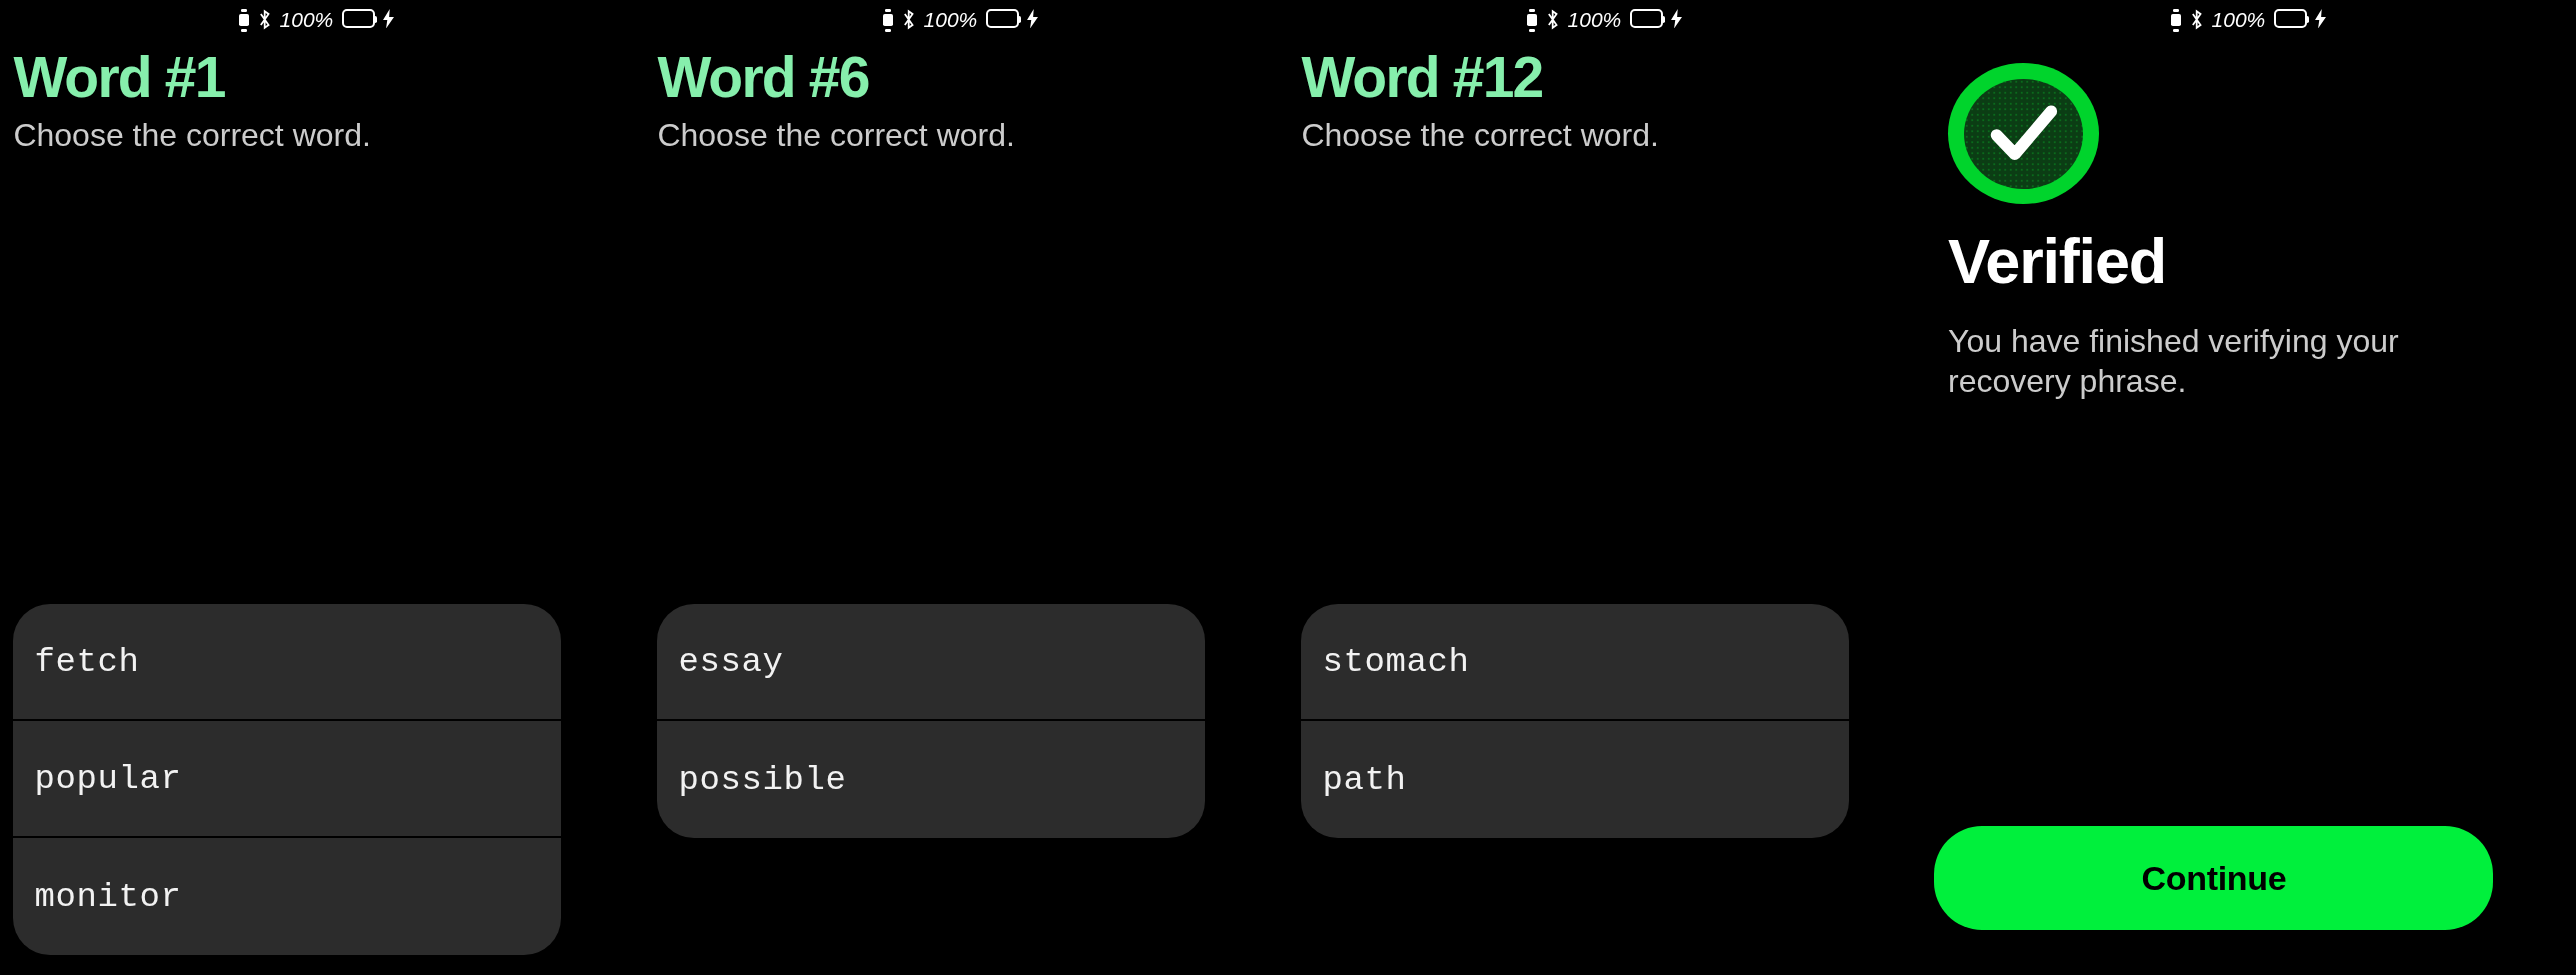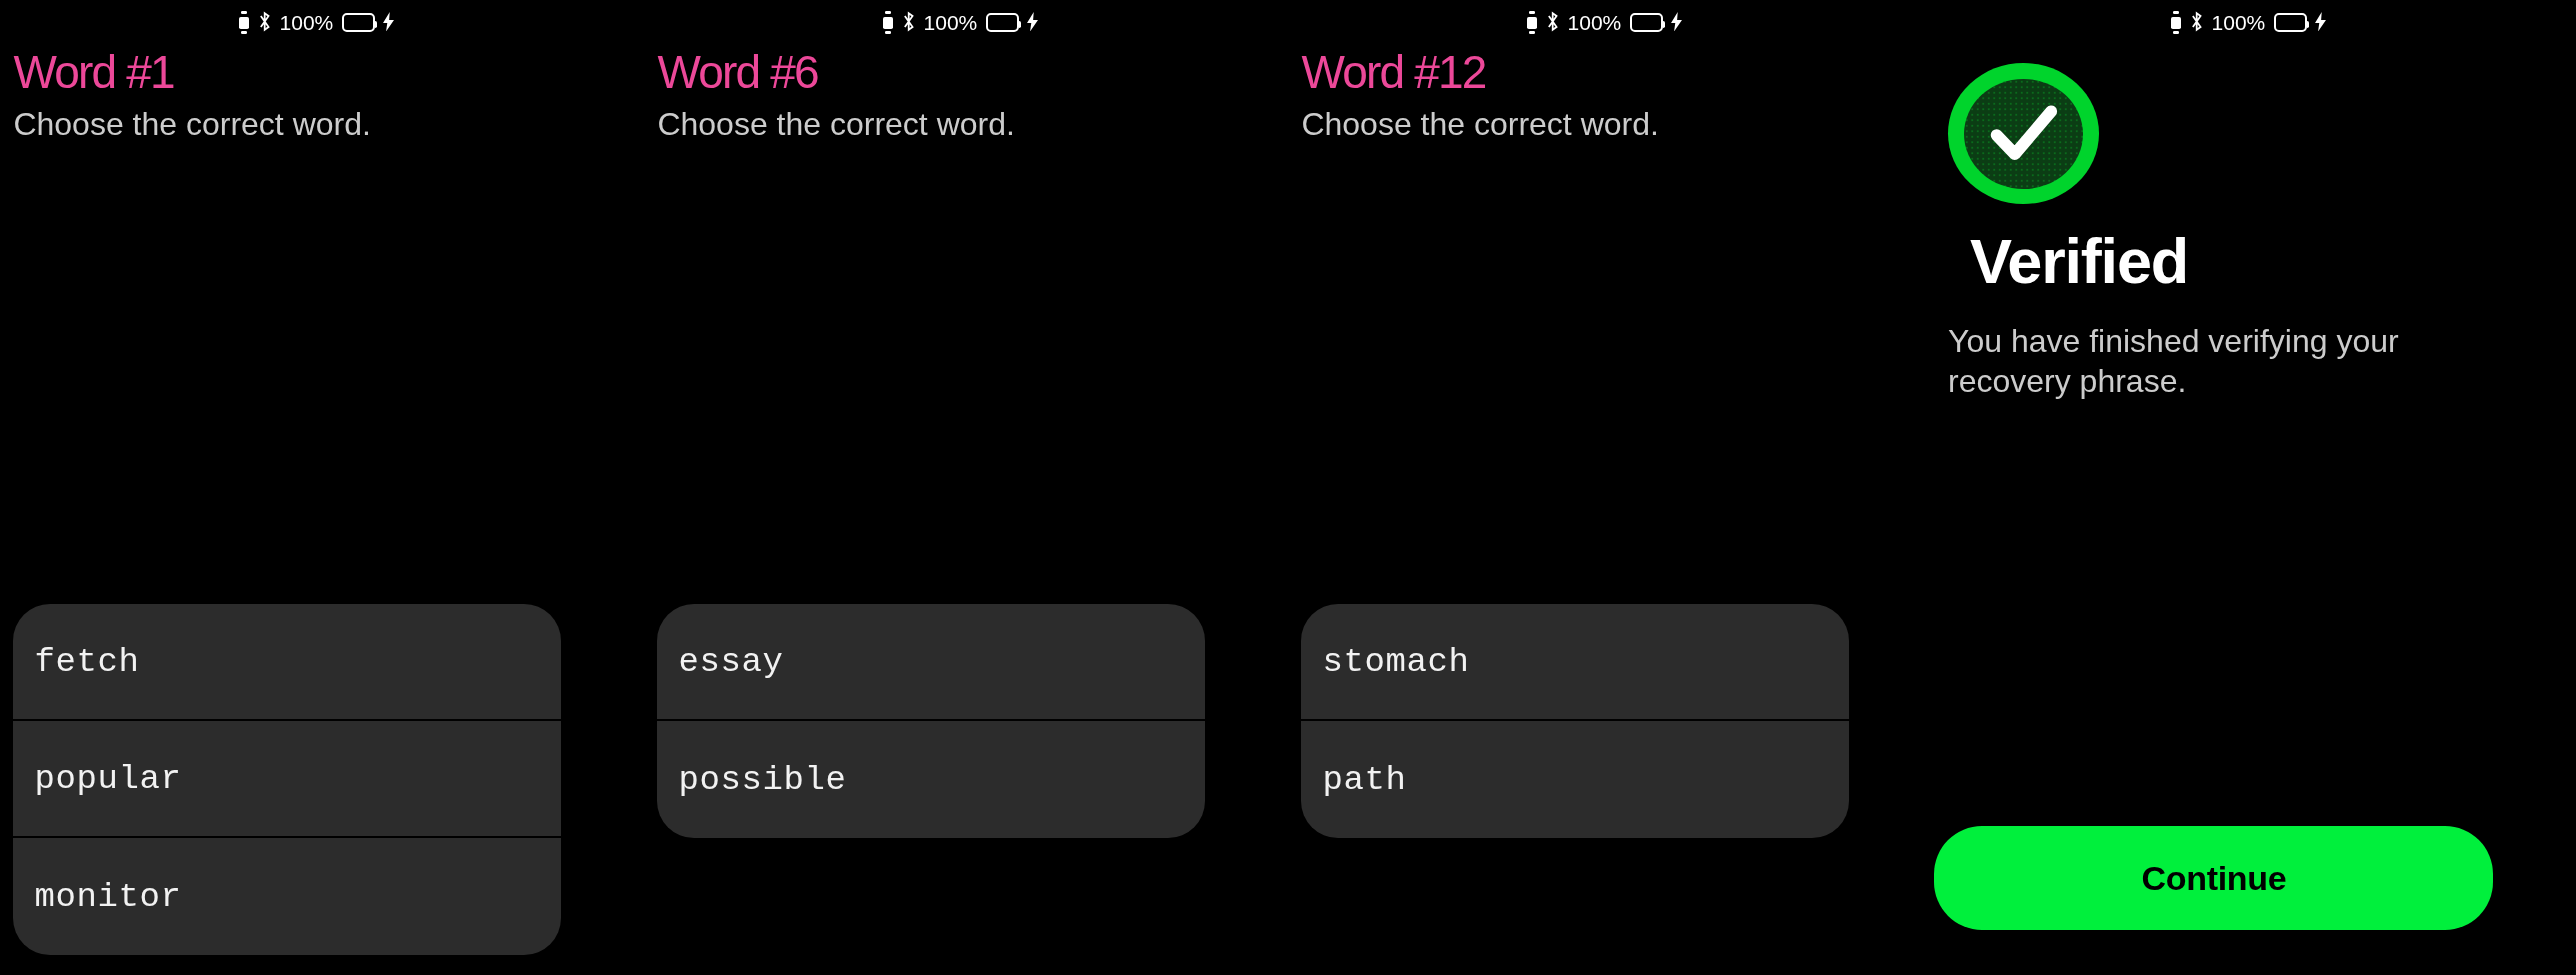--- a/index.html
+++ b/index.html
@@ -21,24 +21,25 @@
     background:#000;
     overflow:hidden;
   }
 
   
   .statusbar{
     position:absolute;
     top:8.5px; left:0; right:0;
     height:28px;
     display:flex;
-    align-items:center;
+    align-items:flex-start;
     justify-content:center;
     gap:8.5px;
     padding-right:11px;
+    font-style:italic;
   }
   .sb-watch{
     width:10.4px; height:23px;
     display:flex; flex-direction:column; align-items:center; justify-content:space-between;
   }
   .sb-watch i{ display:block; background:#fff; border-radius:1.2px; }
   .sb-watch .cap{ width:6.7px; height:3px; }
   .sb-watch .body{ width:10.4px; height:12px; border-radius:1.8px; }
   .sb-bt{ width:13.4px; height:21px; }
   .sb-pct{
@@ -65,23 +66,23 @@
     border-radius:0 1.8px 1.8px 0;
   }
   .sb-bolt{ width:11px; height:19.5px; }
 
   
   .heading-wrap{
     position:absolute;
     left:13.4px; top:49px; right:18px;
   }
   .h-title{
-    color:#ec4899;
-    font-size:46px;
-    font-weight:normal;
+    color:#86efac;
+    font-size:57px;
+    font-weight:bold;
     letter-spacing:-1.8px;
     line-height:1.0;
     white-space:nowrap;
   }
   .h-sub{
     color:#cccccc;
     font-size:32px;
     line-height:1.12;
     margin-top:12px;
     white-space:nowrap;
@@ -135,21 +136,20 @@
   .verified-badge svg{ width:79px; height:79px; }
 
   .v-title{
     position:absolute;
     left:16px; top:230px;
     color:#fff;
     font-size:63px;
     font-weight:bold;
     letter-spacing:-1.2px;
     line-height:1;
-    margin-left:22px;
   }
   .v-sub{
     position:absolute;
     left:16px; top:322px;
     width:530px;
     color:#cccccc;
     font-size:32px;
     line-height:1.24;
   }
 

